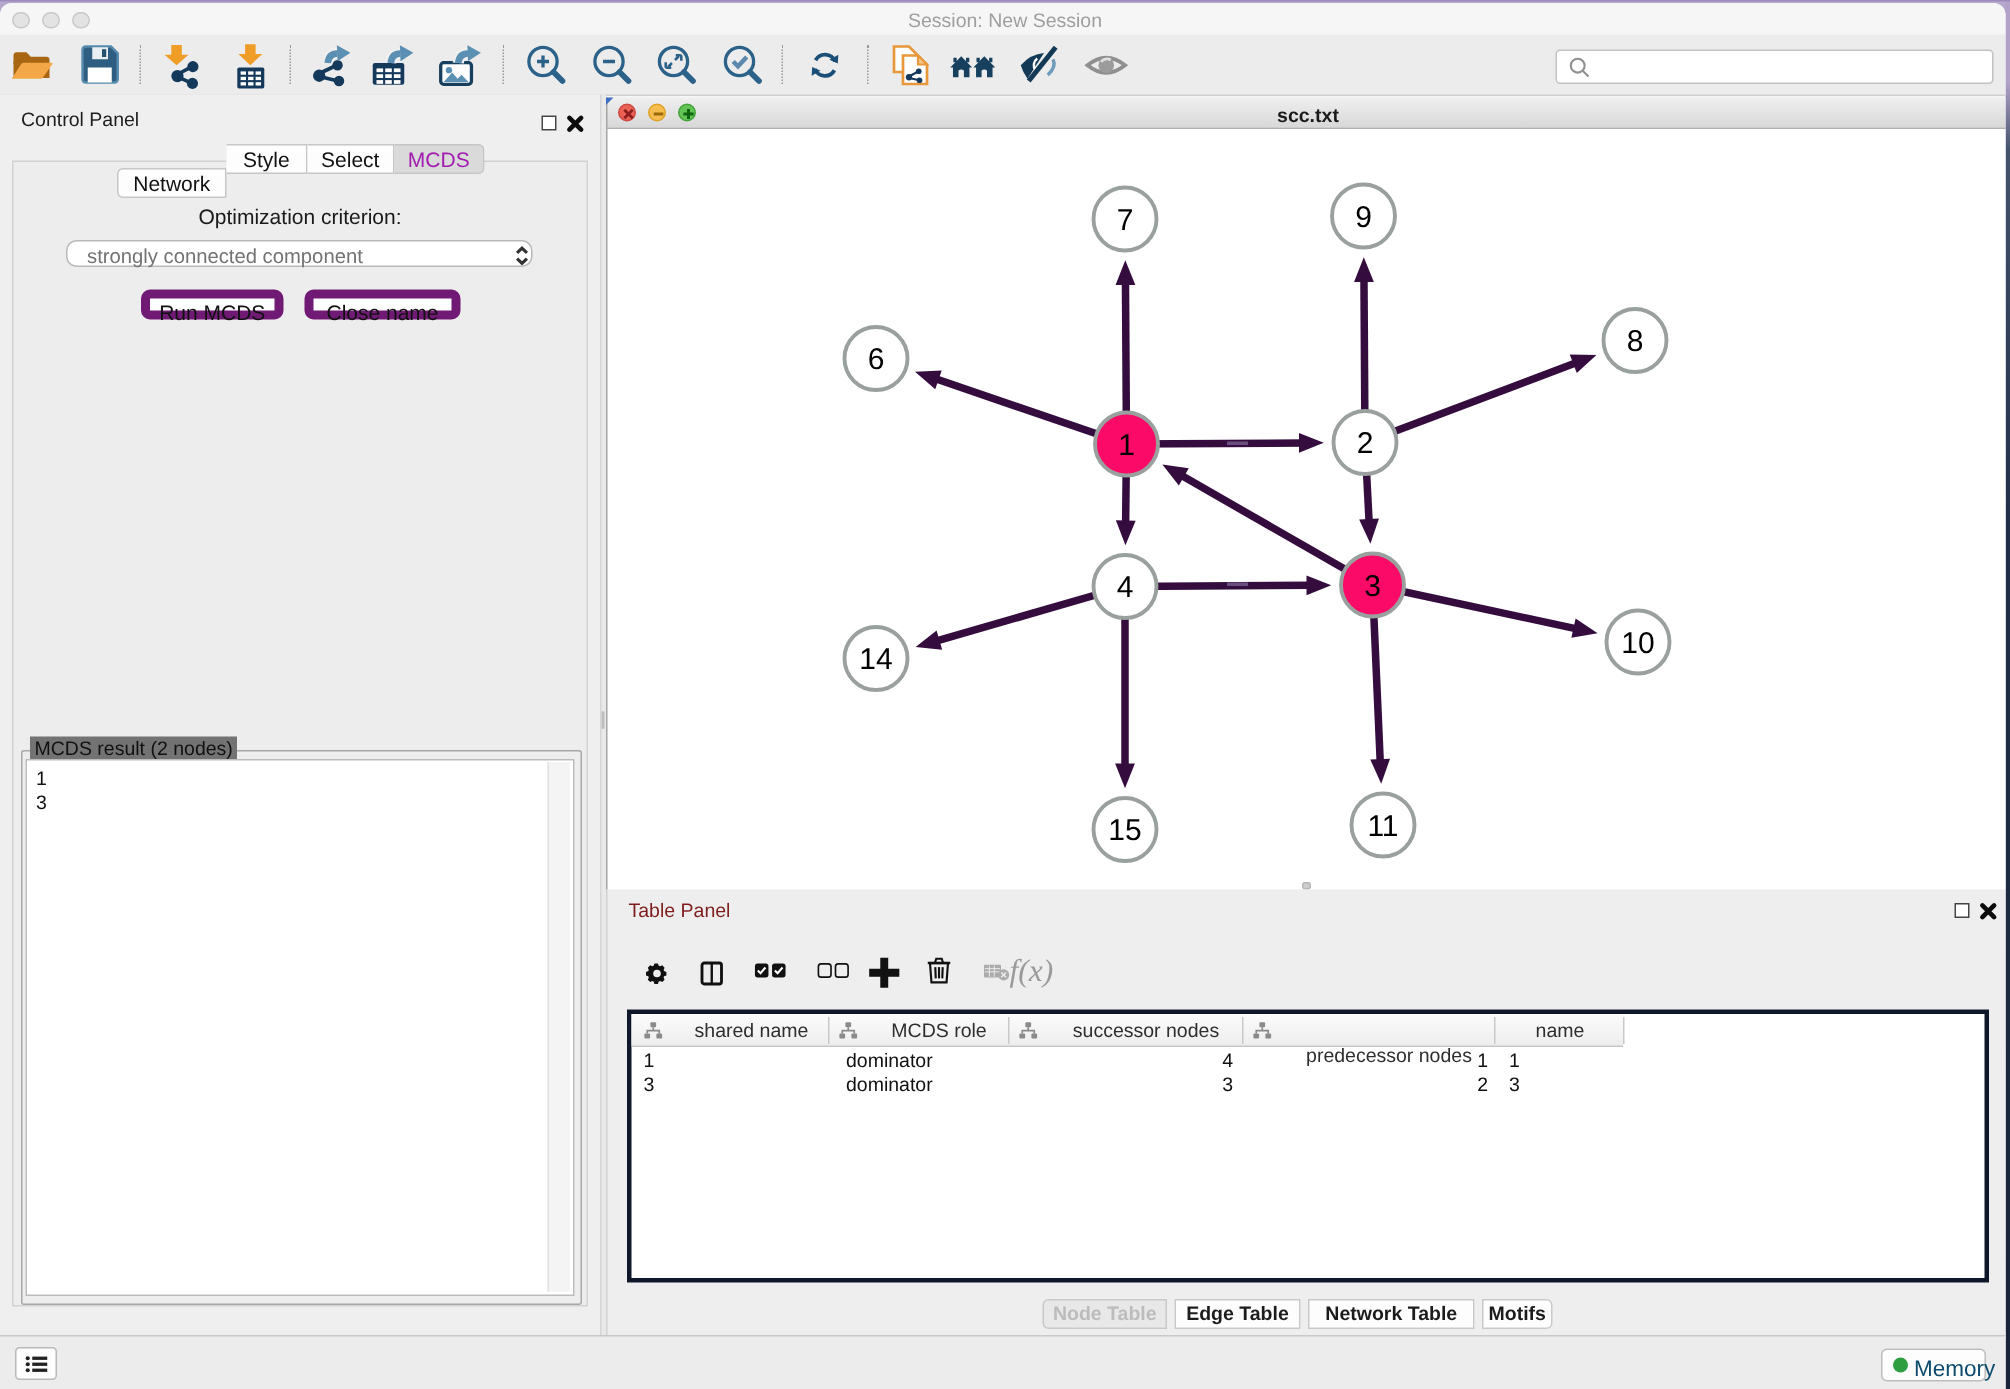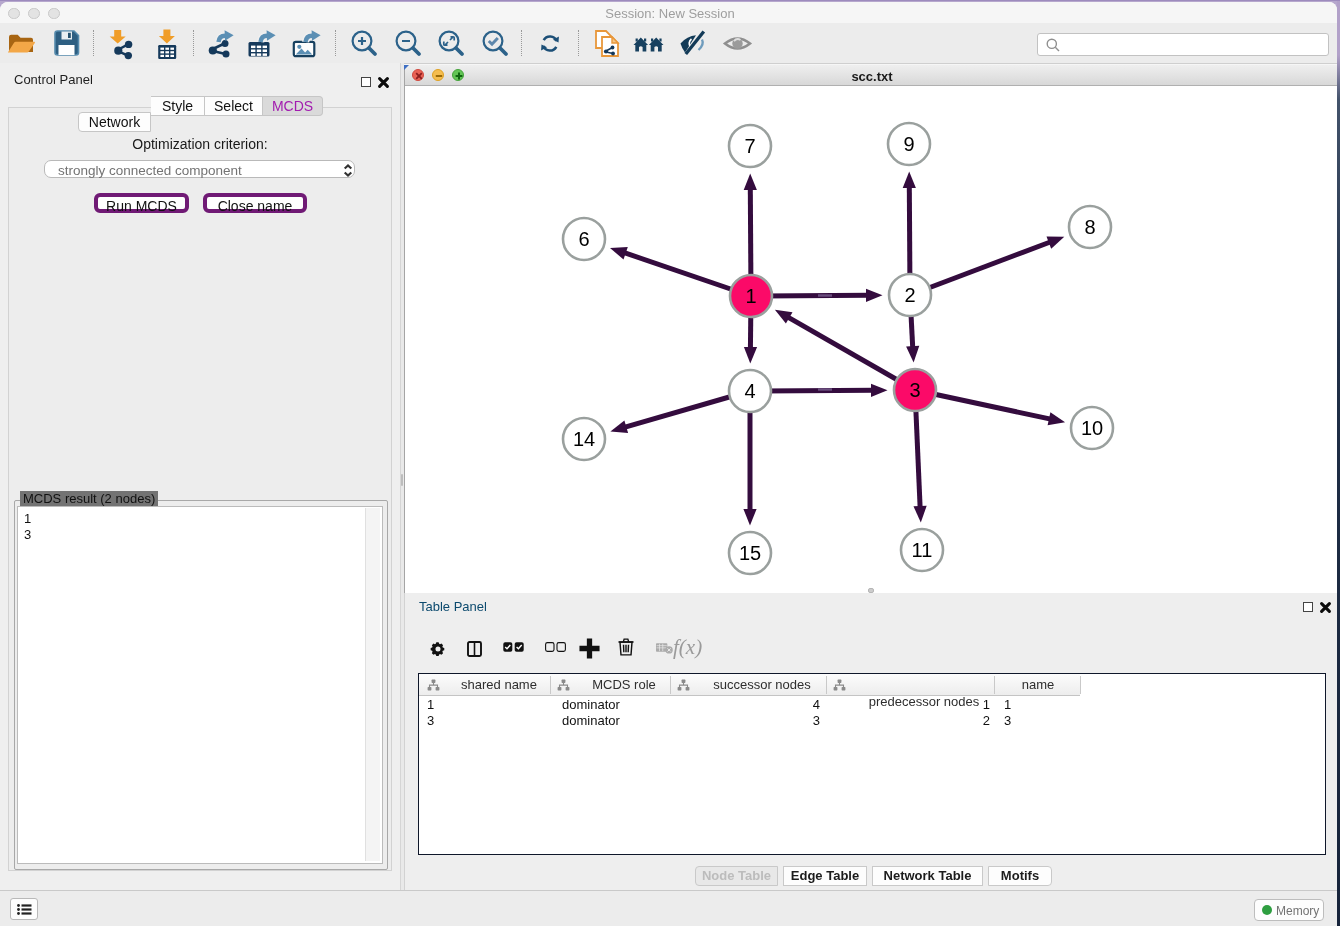--- a/index.html
+++ b/index.html
@@ -12,21 +12,21 @@
 
 #toolbar{position:absolute;left:0;top:21px;width:1340px;height:40px;background:#ececec;border-bottom:1px solid #cfcfcf;}
 .sep{position:absolute;top:7px;height:26px;width:0;border-left:1px dotted #999;}
 .tbi{position:absolute;top:6px;}
 #search{position:absolute;left:1037px;top:10px;width:290px;height:21px;background:#fff;border:1px solid #c2c2c2;border-radius:3px;}
 
 #cpanel{position:absolute;left:0;top:61px;width:400px;height:827px;background:#efefef;}
 #cpanel .hdr{position:absolute;left:14px;top:9px;font-size:13px;color:#1e1e1e;}
 .tab{position:absolute;top:33px;height:20px;background:#fdfdfd;border:1px solid #c6c6c6;box-sizing:border-box;font-size:14px;color:#111;text-align:center;line-height:19px;}
 #tabpanel{position:absolute;left:8px;top:44px;width:384px;height:764px;background:#ededed;border:1px solid #d2d2d2;box-sizing:border-box;}
-.btn{position:absolute;background:#fefefe;border:4px solid #701a75;border-radius:6px;box-sizing:border-box;font-size:14px;color:#111;text-align:center;}
+.btn{position:absolute;background:#fefefe;border:6px solid #701a75;border-radius:6px;box-sizing:border-box;font-size:14px;color:#111;text-align:center;}
 
 #netwin{position:absolute;left:404px;top:63px;width:936px;height:528px;}
 #nettitle{position:absolute;left:0;top:0;width:100%;height:21px;background:linear-gradient(#efefef,#d8d8d8);border-bottom:1px solid #b0b0b0;box-sizing:border-box;}
 #nettitle .t{position:absolute;width:100%;text-align:center;top:4px;font-size:13px;font-weight:bold;color:#1a1a1a;}
 #canvas{position:absolute;left:1px;top:21px;width:935px;height:507px;background:#fff;}
 
 #tpanel{position:absolute;left:404px;top:591px;width:936px;height:299px;background:#eeeeee;border-left:1px solid #d2d2d2;box-sizing:border-box;}
 
 #status{position:absolute;left:0;top:888px;width:1340px;height:36px;background:#ececec;border-top:1px solid #c9c9c9;box-sizing:border-box;}
 svg{position:absolute;overflow:visible;}
@@ -326,21 +326,21 @@
           <text x="179" y="360">14</text>
           <text x="687" y="349">10</text>
           <text x="345" y="474">15</text>
           <text x="517" y="471">11</text>
         </g>
       </svg>
     </div>
     <div style="position:absolute;left:464px;top:523px;width:6px;height:5px;background:#ccc;border:1px solid #b5b5b5;border-radius:2px;box-sizing:border-box;"></div>
   </div>
   <div id="tpanel">
-    <div style="position:absolute;left:14px;top:6px;font-size:13px;color:#0c4a6e;">Table Panel</div>
+    <div style="position:absolute;left:14px;top:6px;font-size:13px;color:#7f1d1d;">Table Panel</div>
     <div style="position:absolute;left:898px;top:9px;width:10px;height:10px;border:1.5px solid #444;box-sizing:border-box;background:#fff;"></div>
     <svg style="left:914px;top:8px;" width="13" height="13" viewBox="0 0 13 13">
         <path d="M2.6 2.6 L10.4 10.4 M10.4 2.6 L2.6 10.4" stroke="#0c0c0c" stroke-width="3.1" stroke-linecap="round"></path>
       </svg>
     
     <g id="ttool">
       <svg style="left:24.5px;top:47.5px;" width="16" height="16" viewBox="0 0 24 24">
           <path fill="#111" d="M12 8.2a3.8 3.8 0 1 0 0 7.6 3.8 3.8 0 0 0 0-7.6zm9.4 5.7l-2.3.9a7 7 0 0 1-.5 1.2l1 2.2-2.4 2.4-2.2-1a7 7 0 0 1-1.2.5l-.9 2.3h-3.4l-.9-2.3a7 7 0 0 1-1.2-.5l-2.2 1-2.4-2.4 1-2.2a7 7 0 0 1-.5-1.2l-2.3-.9v-3.4l2.3-.9a7 7 0 0 1 .5-1.2l-1-2.2 2.4-2.4 2.2 1a7 7 0 0 1 1.2-.5l.9-2.3h3.4l.9 2.3a7 7 0 0 1 1.2.5l2.2-1 2.4 2.4-1 2.2a7 7 0 0 1 .5 1.2l2.3.9z"></path>
         </svg>
       <svg style="left:61.5px;top:47.5px;" width="15" height="16" viewBox="0 0 15 16">
@@ -381,21 +381,21 @@
             <rect x="0.8" y="6.2" width="14.4" height="0.9" fill="#eee"></rect>
             <rect x="4.6" y="0.8" width="0.9" height="10.4" fill="#eee"></rect>
             <rect x="9.2" y="0.8" width="0.9" height="10.4" fill="#eee"></rect>
             <circle cx="18.5" cy="9.5" r="5.2"></circle>
             <path d="M16.3 7.3 L20.7 11.7 M20.7 7.3 L16.3 11.7" stroke="#eee" stroke-width="1.4"></path>
           </g>
         </svg>
       <div style="position:absolute;left:268px;top:42px;font-family:'Liberation Serif',serif;font-style:italic;font-size:21px;color:#9a9a9a;">f(x)</div>
     </g>
     
-    <div style="position:absolute;left:13px;top:80px;width:908px;height:182px;background:#fff;border:1px solid #0f172a;box-sizing:border-box;">
+    <div style="position:absolute;left:13px;top:80px;width:908px;height:182px;background:#fff;border:3px solid #0f172a;box-sizing:border-box;">
       <div style="position:absolute;left:0;top:0;width:661px;height:21px;background:linear-gradient(#fcfcfc,#ededed);border-bottom:1px solid #c4c4c4;"></div>
       <div style="position:absolute;left:131px;top:2px;width:1px;height:18px;background:#c9c9c9;"></div>
       <div style="position:absolute;left:251px;top:2px;width:1px;height:18px;background:#c9c9c9;"></div>
       <div style="position:absolute;left:407px;top:2px;width:1px;height:18px;background:#c9c9c9;"></div>
       <div style="position:absolute;left:575px;top:2px;width:1px;height:18px;background:#c9c9c9;"></div>
       <div style="position:absolute;left:661px;top:2px;width:1px;height:18px;background:#c9c9c9;"></div>
 
       <svg class="hico" style="left:8px;top:5px;" width="13" height="12" viewBox="0 0 13 12">
           <g fill="#8a8a8a">
             <rect x="4.6" y="0.5" width="3.8" height="3.4" rx="0.7"></rect>
@@ -442,32 +442,32 @@
       <div class="cell" style="left:8px;top:39px;">3</div>
       <div class="cell" style="left:143px;top:39px;">dominator</div>
       <div class="cell" style="left:320px;top:39px;width:81px;text-align:right;">3</div>
       <div class="cell" style="left:490px;top:39px;width:81px;text-align:right;">2</div>
       <div class="cell" style="left:585px;top:39px;">3</div>
     </div>
     
     <div class="btab" style="left:290px;width:83px;background:#e8e8e8;color:#bcbcbc;border-radius:4px 0 0 4px;">Node Table</div>
     <div class="btab" style="left:378px;width:84px;">Edge Table</div>
     <div class="btab" style="left:467px;width:111px;">Network Table</div>
-    <div class="btab" style="left:583px;width:64px;border-radius:0 4px 4px 0;">Motifs</div>
+    <div class="btab" style="left:583px;width:47px;border-radius:0 4px 4px 0;">Motifs</div>
   </div>
   <div id="status">
     <div style="position:absolute;left:10px;top:7px;width:28px;height:22px;background:#fdfdfd;border:1px solid #b9b9b9;border-radius:3px;box-sizing:border-box;"></div>
     <svg style="left:17px;top:13px;" width="15" height="11" viewBox="0 0 15 11">
         <g fill="#222">
           <circle cx="1.5" cy="1.5" r="1.4"></circle>
           <circle cx="1.5" cy="5.5" r="1.4"></circle>
           <circle cx="1.5" cy="9.5" r="1.4"></circle>
           <rect x="4.5" y="0.4" width="10" height="2.2"></rect>
           <rect x="4.5" y="4.4" width="10" height="2.2"></rect>
           <rect x="4.5" y="8.4" width="10" height="2.2"></rect>
         </g>
       </svg>
     <div style="position:absolute;left:1254px;top:8px;width:70px;height:22px;background:#fdfdfd;border:1px solid #bdbdbd;border-radius:4px;box-sizing:border-box;">
       <div style="position:absolute;left:7px;top:5px;width:10px;height:10px;border-radius:50%;background:#2e9e40;"></div>
-      <div style="position:absolute;left:21px;top:4px;font-size:12px;color:#737373;">Memory</div>
+      <div style="position:absolute;left:21px;top:4px;font-size:15px;color:#0c4a6e;">Memory</div>
     </div>
   </div>
 </div>
 
 </body></html>

